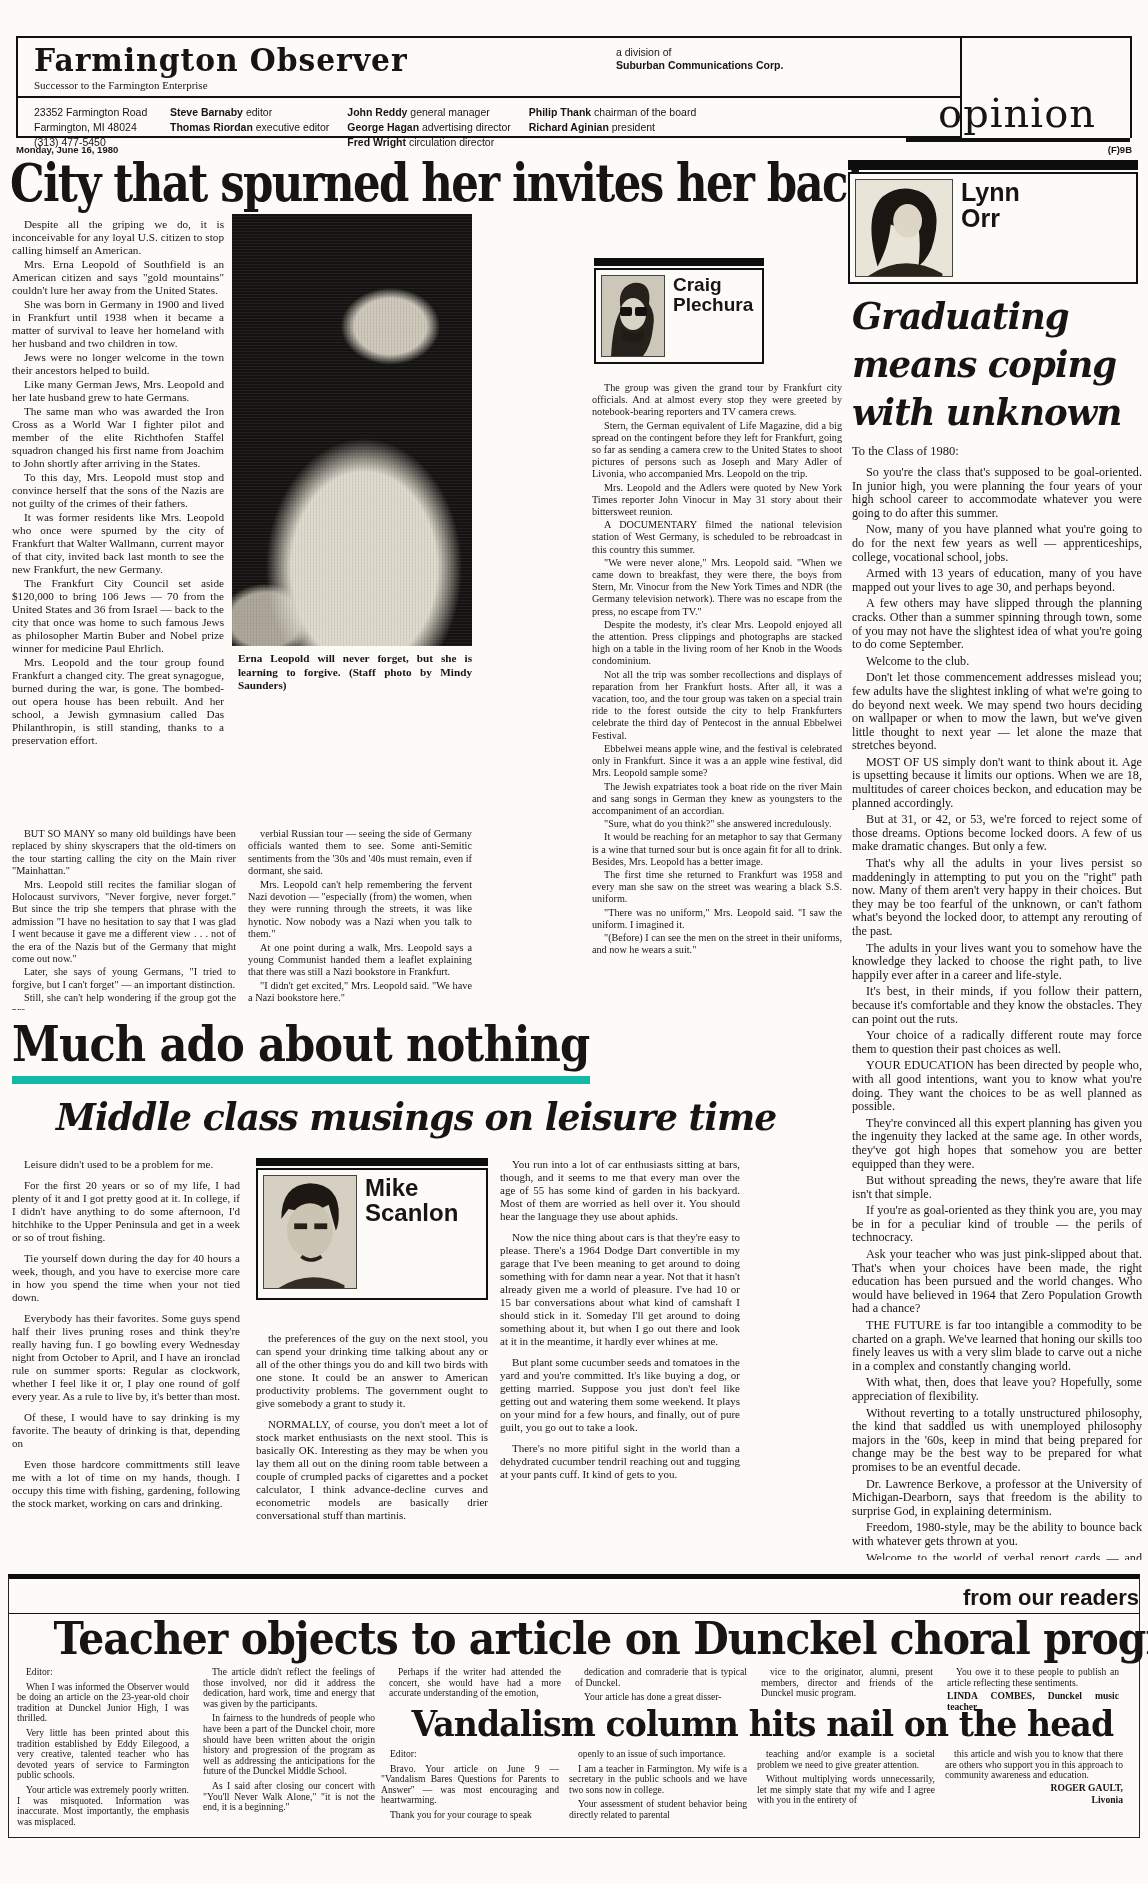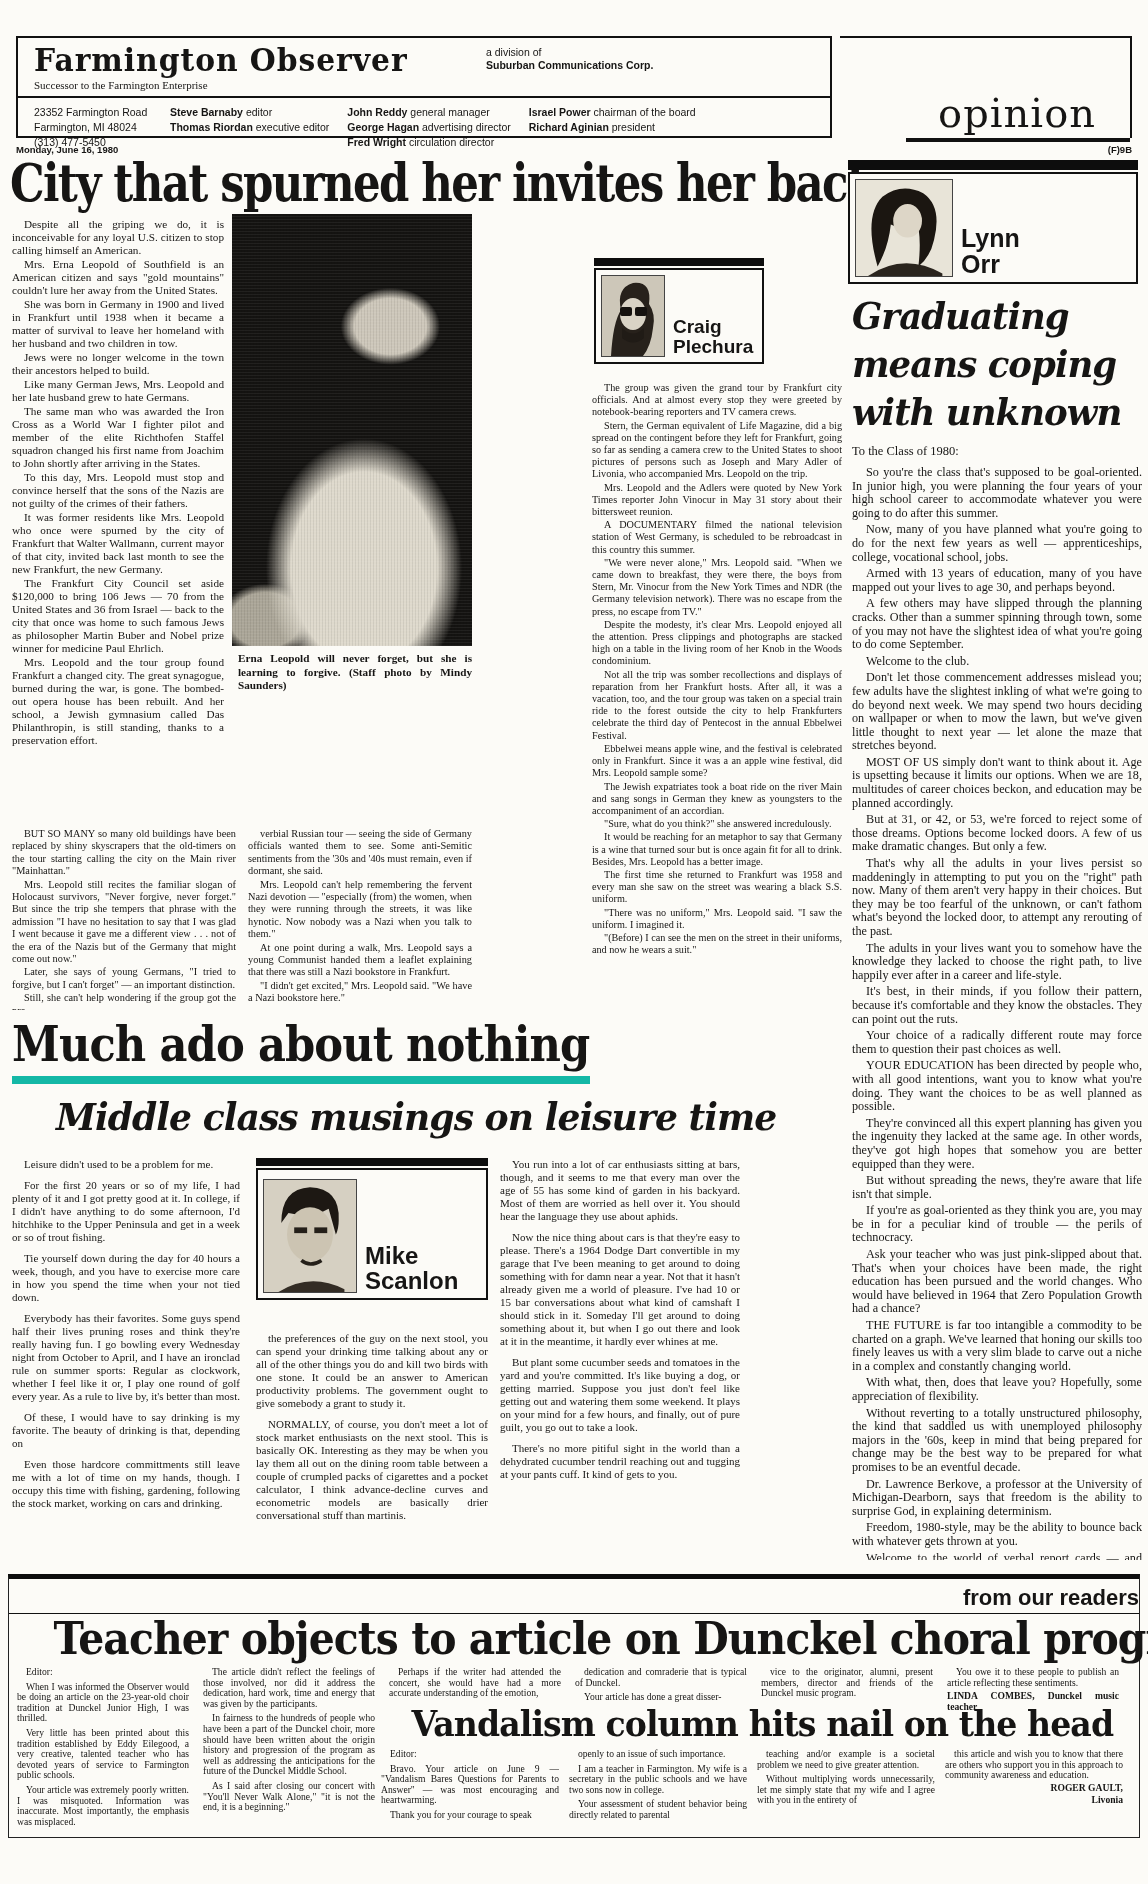--- a/index.html
+++ b/index.html
@@ -5,21 +5,21 @@
   html,body{margin:0;padding:0;background:#d8d5cd;}
   .page{position:relative;width:1148px;height:1884px;margin:0 auto;background:#fcfbf7;
         font-family:"Liberation Serif",serif;color:#161514;overflow:hidden;}
   .abs{position:absolute;}
   .b{font-weight:bold;}
   .just{text-align:justify;}
   .para{margin:1px 0 0 0;text-indent:12px;}
   .notop .para:first-child{margin-top:0;}
 
   
-  .masthead{left:16px;top:36px;width:816px;height:102px;border:2px solid #111;background:#fcfbf7;box-sizing:border-box;}
+  .masthead{left:16px;top:36px;width:946px;height:102px;border:2px solid #111;background:#fcfbf7;box-sizing:border-box;}
   .mast-top{display:flex;justify-content:space-between;padding:4px 14px 0 16px;height:52px;}
   .mast-title{font-family:"DejaVu Serif",serif;font-weight:bold;font-size:31px;letter-spacing:1px;transform:scaleX(.96);transform-origin:left;}
   .mast-tagline{font-size:11px;margin-top:1px;}
   .mast-division{font-family:"Liberation Sans",sans-serif;font-size:10.5px;width:330px;padding-top:4px;line-height:1.25;}
   .mast-rule{border-top:2px solid #111;margin:2px 0 0 0;}
   .mast-staff{display:flex;gap:18px;padding:7px 26px 0 16px;font-family:"Liberation Sans",sans-serif;font-size:10.5px;line-height:1.45;}
   .staff-col{white-space:nowrap;}
   .staff-col.addr{width:118px;}
   .sn{font-weight:bold;}
   .opinion-cell{left:840px;top:36px;width:292px;height:102px;border-top:2px solid #111;border-right:2px solid #111;box-sizing:border-box;}
@@ -37,21 +37,21 @@
      radial-gradient(ellipse 80px 62px at 66% 26%, #cdc7ba 0 45%, rgba(0,0,0,0) 62%),
      radial-gradient(ellipse 140px 185px at 55% 82%, #ded9cc 0 52%, rgba(0,0,0,0) 70%),
      radial-gradient(ellipse 70px 55px at 14% 94%, #aba698 0 50%, rgba(0,0,0,0) 66%),
      #141311;}
   .photo-main::after{content:"";position:absolute;inset:0;background:
      repeating-linear-gradient(0deg, rgba(255,255,255,.06) 0 1px, rgba(0,0,0,0) 1px 3px),
      repeating-linear-gradient(90deg, rgba(0,0,0,.07) 0 1px, rgba(0,0,0,0) 1px 3px);}
   .caption{left:238px;top:652px;width:234px;font-weight:bold;font-size:11.2px;line-height:13.5px;text-align:justify;}
   .byline-bar{background:#0d0d0d;height:8px;}
   .craig-bar{left:594px;top:258px;width:170px;}
-  .byline-box{border:2px solid #111;background:#fcfbf7;box-sizing:border-box;display:flex;align-items:flex-end;gap:8px;padding:5px;}
+  .byline-box{border:2px solid #111;background:#fcfbf7;box-sizing:border-box;display:flex;align-items:flex-start;gap:8px;padding:5px;}
   .craig-box{left:594px;top:268px;width:170px;height:96px;}
   .byline-name{font-family:"Liberation Sans",sans-serif;font-weight:bold;line-height:1.05;}
   .craig-box .byline-name{font-size:19px;}
   .craig-col{left:592px;top:382px;width:250px;height:624px;overflow:hidden;font-size:10.2px;line-height:12.2px;}
   .but-left{left:12px;top:828px;width:224px;height:182px;overflow:hidden;font-size:10.3px;line-height:12.4px;}
   .but-right{left:248px;top:828px;width:224px;height:182px;overflow:hidden;font-size:10.3px;line-height:12.4px;}
 
   
   .orr-bar{left:848px;top:160px;width:290px;height:10px;background:#0d0d0d;}
   .orr-box{left:848px;top:172px;width:290px;height:112px;}
@@ -127,21 +127,21 @@
       <div class="staff-col">
         <div><span class="sn">Steve Barnaby</span> <span>editor</span></div>
         <div><span class="sn">Thomas Riordan</span> <span>executive editor</span></div>
       </div>
       <div class="staff-col">
         <div><span class="sn">John Reddy</span> <span>general manager</span></div>
         <div><span class="sn">George Hagan</span> <span>advertising director</span></div>
         <div><span class="sn">Fred Wright</span> <span>circulation director</span></div>
       </div>
       <div class="staff-col">
-        <div><span class="sn">Israel Power</span> <span>chairman of the board</span></div>
+        <div><span class="sn">Philip Thank</span> <span>chairman of the board</span></div>
         <div><span class="sn">Richard Aginian</span> <span>president</span></div>
       </div>
     </div>
   </header>
 
   <div class="abs opinion-cell">
     <span class="opinion-word">opinion</span>
     <div class="opinion-rule"></div>
   </div>
 

